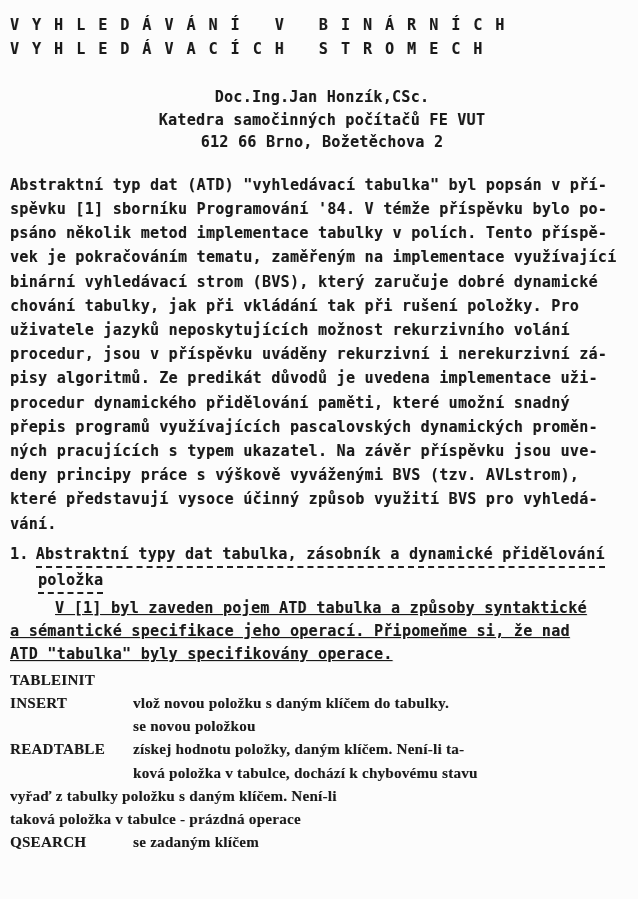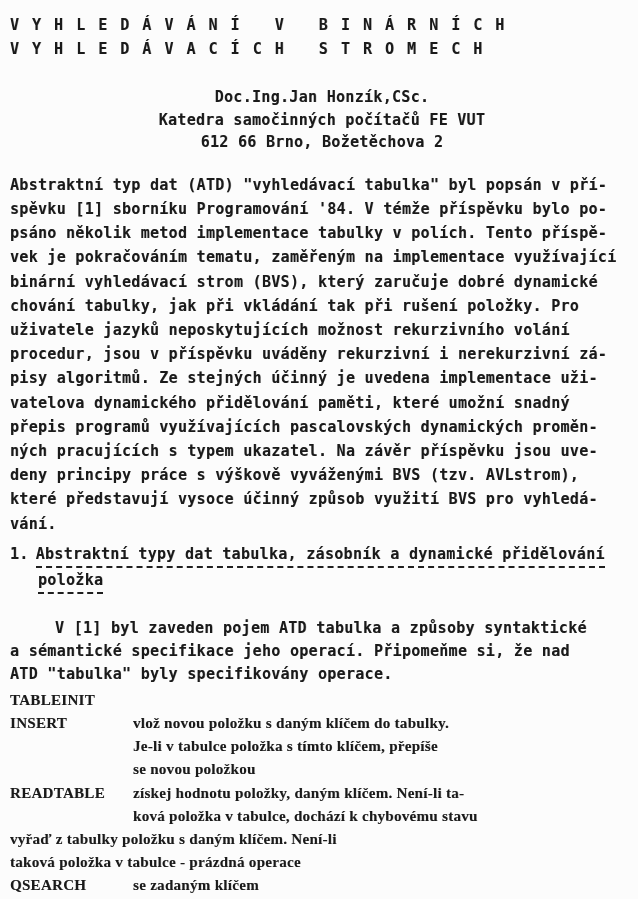--- a/index.html
+++ b/index.html
@@ -36,21 +36,21 @@
   .section-heading { margin-top: 6px; line-height: 24px; }
   .section-heading .h-num { white-space: pre; margin-right: 7px; }
   .dashed-u {
     display: inline-block;
     border-bottom: 2px dashed #1f1f1f;
     padding-bottom: 0px;
     white-space: pre;
   }
   .h-cont { margin-left: 28px; line-height: 24px; }
 
-  .section-paragraph { margin-top: 23px; }
+  .section-paragraph { margin-top: 3px; text-decoration: underline; }
   .section-paragraph .line { line-height: 23px; }
   .indent-first { text-indent: 45px; }
 
   .op-table { margin-top: 3px; }
   .op-row { display: grid; grid-template-columns: 123px 1fr; font-family: Liberation Serif, serif; }
   .op-term { white-space: pre; line-height: 23.2px; }
   .op-defs .line { line-height: 23.2px; }
 </style>
 </head>
 <body>
@@ -70,22 +70,22 @@
 
   <div class="abstract">
     <div class="line">Abstraktní typ dat (ATD) "vyhledávací tabulka" byl popsán v pří-</div>
     <div class="line">spěvku [1] sborníku Programování '84. V témže příspěvku bylo po-</div>
     <div class="line">psáno několik metod implementace tabulky v polích. Tento příspě-</div>
     <div class="line">vek je pokračováním tematu, zaměřeným na implementace využívající</div>
     <div class="line">binární vyhledávací strom (BVS), který zaručuje dobré dynamické</div>
     <div class="line">chování tabulky, jak při vkládání tak při rušení položky. Pro</div>
     <div class="line">uživatele jazyků neposkytujících možnost rekurzivního volání</div>
     <div class="line">procedur, jsou v příspěvku uváděny rekurzivní i nerekurzivní zá-</div>
-    <div class="line">pisy algoritmů. Ze stejných účinný je uvedena implementace uži-</div>
-    <div class="line">vatelova dynamického přidělování paměti, které umožní snadný</div>
+    <div class="line">pisy algoritmů. Ze predikát důvodů je uvedena implementace uži-</div>
+    <div class="line">procedur dynamického přidělování paměti, které umožní snadný</div>
     <div class="line">přepis programů využívajících pascalovských dynamických proměn-</div>
     <div class="line">ných pracujících s typem ukazatel. Na závěr příspěvku jsou uve-</div>
     <div class="line">deny principy práce s výškově vyváženými BVS (tzv. AVLstrom),</div>
     <div class="line">které představují vysoce účinný způsob využití BVS pro vyhledá-</div>
     <div class="line">vání.</div>
   </div>
 
   <div class="section-heading">
     <span class="h-num">1.</span><span class="dashed-u">Abstraktní typy dat tabulka, zásobník a dynamické přidělování</span>
     <div class="h-cont"><span class="dashed-u">položka</span></div>
@@ -100,21 +100,20 @@
   <div class="op-table">
 
     <div class="op-row">
       <div class="op-term">TABLEINIT</div>
     </div>
 
     <div class="op-row">
       <div class="op-term">INSERT</div>
       <div class="op-defs">
         <div class="line">vlož novou položku s daným klíčem do tabulky.</div>
-        <div class="line">Je-li v tabulce položka s tímto klíčem, přepíše</div>
         <div class="line">se novou položkou</div>
       </div>
     </div>
 
     <div class="op-row">
       <div class="op-term">READTABLE</div>
       <div class="op-defs">
         <div class="line">získej hodnotu položky, daným klíčem. Není-li ta-</div>
         <div class="line">ková položka v tabulce, dochází k chybovému stavu</div>
       </div>

